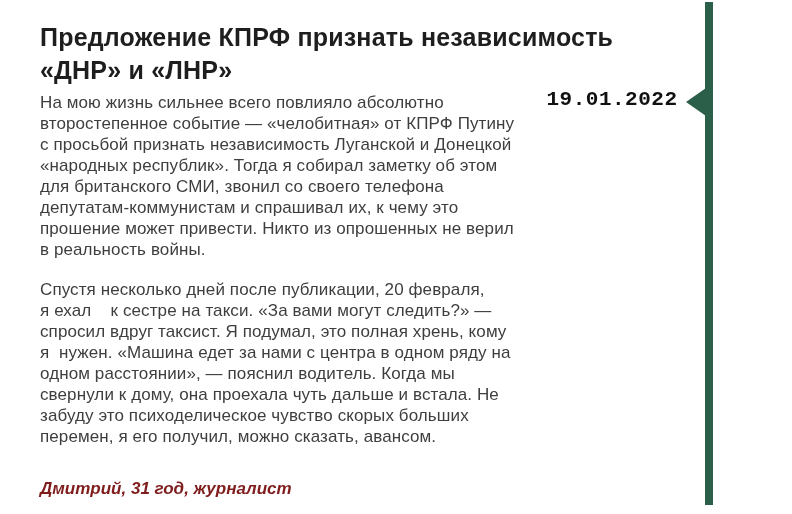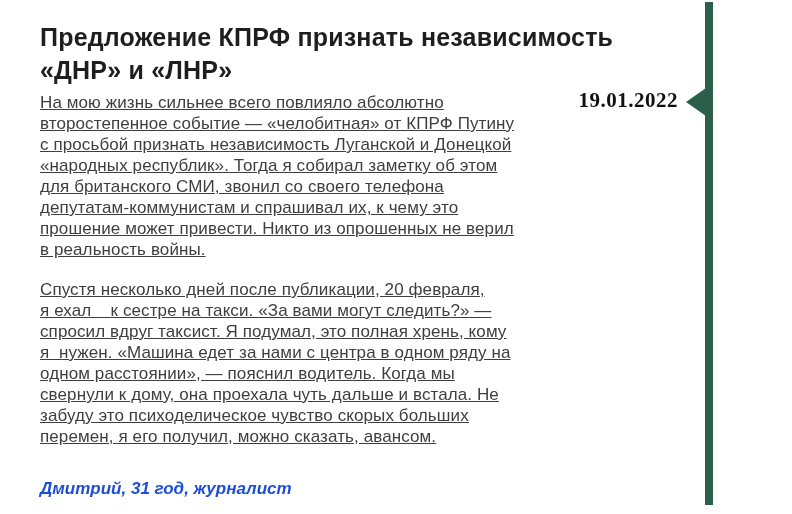--- a/index.html
+++ b/index.html
@@ -23,25 +23,25 @@
     margin: 0;
     font-size: 25px;
     line-height: 33px;
     font-weight: 700;
     letter-spacing: 0.2px;
     color: #1e1e1e;
     white-space: pre-wrap;
   }
   .timeline-date {
     position: absolute;
-    left: 490px;
+    left: 518px;
     top: 87px;
     width: 188px;
-    text-align: right;
-    font-family: Liberation Serif, serif;
+    text-align: center;
+    font-family: Liberation Mono, monospace;
     font-size: 21px;
     line-height: 26px;
     font-weight: 600;
     letter-spacing: 0.5px;
     color: #111111;
   }
   .timeline-line {
     position: absolute;
     left: 705px;
     top: 2px;
@@ -66,34 +66,33 @@
     width: 655px;
   }
   .body-text p {
     margin: 0;
     font-size: 17px;
     line-height: 21px;
     font-weight: 400;
     letter-spacing: 0.1px;
     color: #3e3e3e;
     white-space: pre-wrap;
-    text-decoration: underline;
   }
   .body-text p + p {
     margin-top: 19px;
   }
   .signature {
     position: absolute;
     left: 40px;
     top: 478px;
     font-size: 17px;
     line-height: 21px;
     font-weight: 700;
     font-style: italic;
-    color: #1d4ed8;
+    color: #7f1d1d;
   }
 </style>
 </head>
 <body>
 
 <div class="slide">
 
   <h1 class="page-title">Предложение КПРФ признать независимость
 «ДНР» и «ЛНР»</h1>
 

